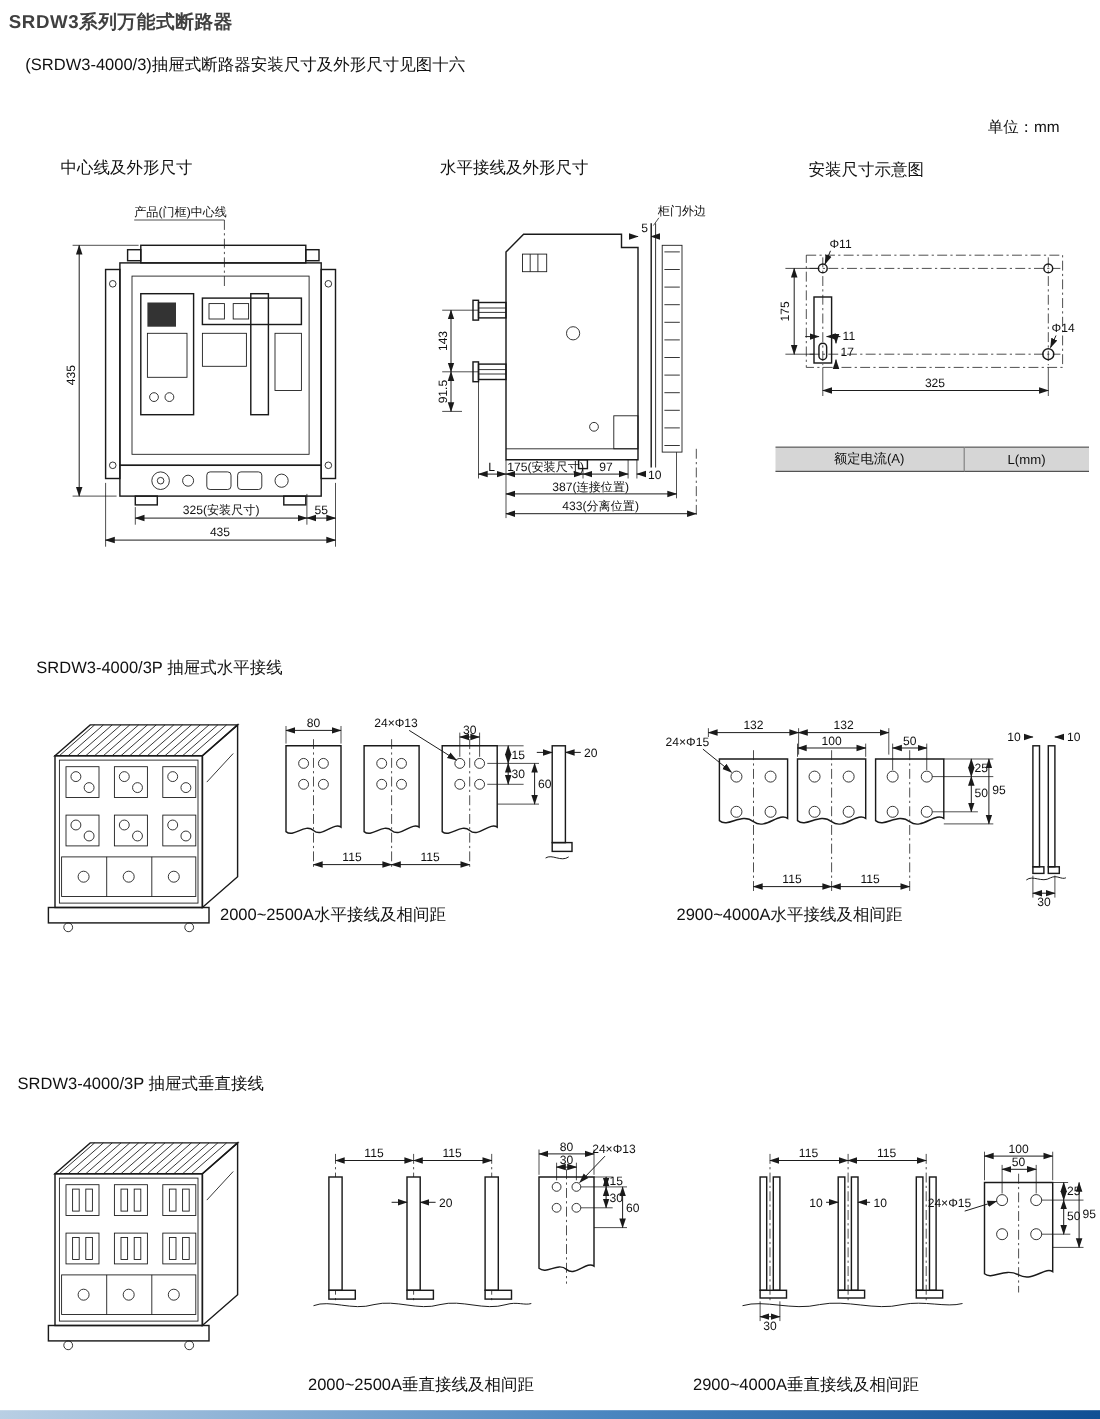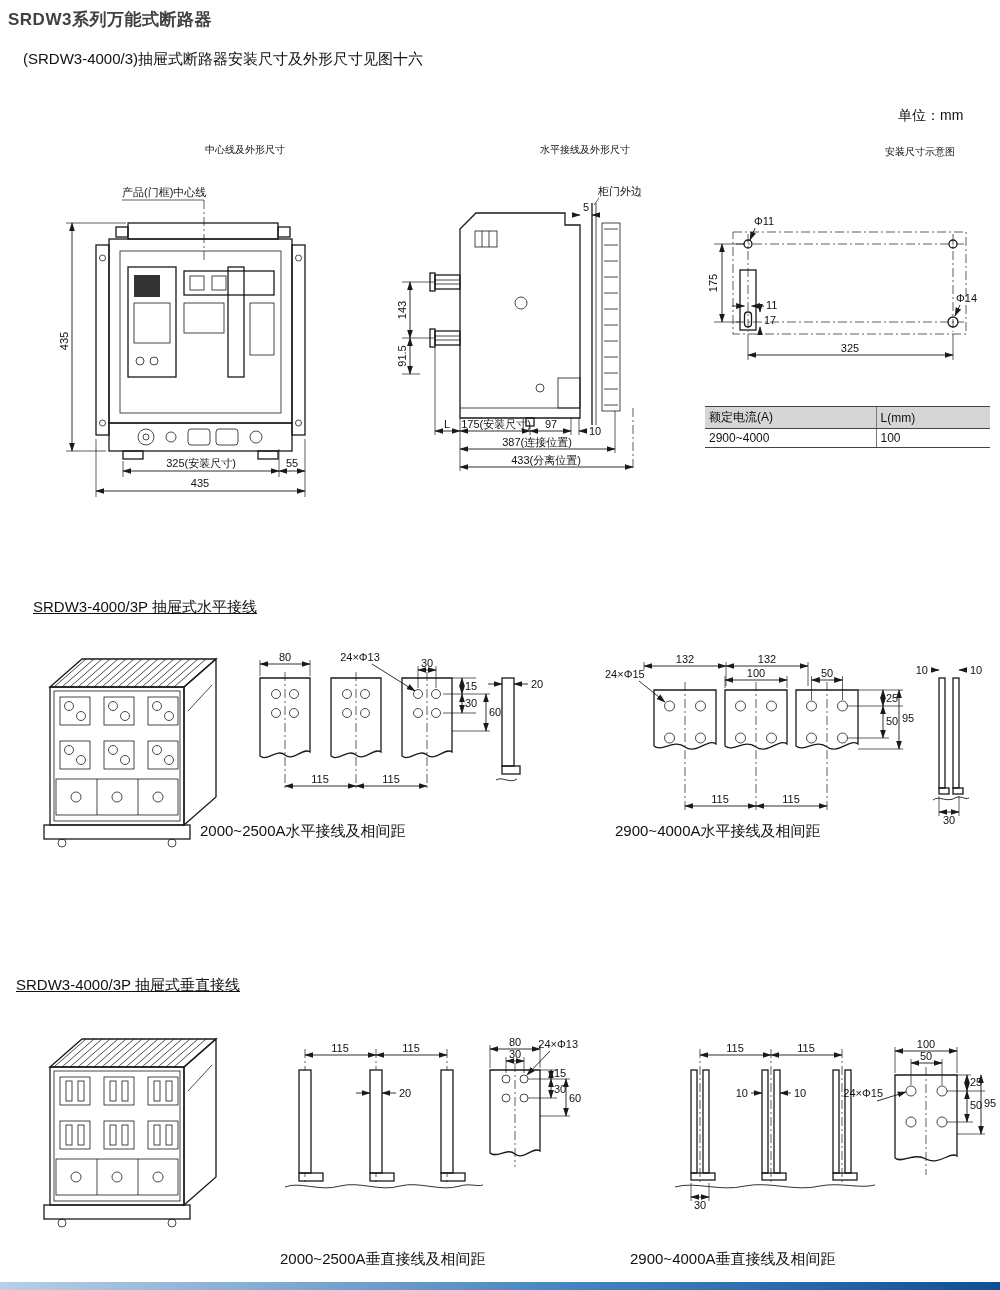--- a/index.html
+++ b/index.html
@@ -3,36 +3,36 @@
 <meta charset="utf-8">
 <style>
   * { margin:0; padding:0; box-sizing:border-box; }
   html,body { background:#fff; }
   body { width:1000px; height:1290px; position:relative; overflow:hidden;
          font-family:"Liberation Sans","DejaVu Sans",sans-serif; color:#111; }
   .abs { position:absolute; }
   .title { left:8px; top:8px; font-size:17px; font-weight:bold; color:#404040; letter-spacing:0.5px; }
   .subtitle { left:23px; top:50px; font-size:15px; }
   .unit { left:898px; top:107px; font-size:14px; }
-  .colhead { position:absolute; font-size:10px; text-align:right; }
-  .sechead { position:absolute; font-size:15px;text-decoration:underline; }
+  .colhead { position:absolute; font-size:15px; text-align:left; }
+  .sechead { position:absolute; font-size:15px; }
   .caption { position:absolute; font-size:15px; text-align:left; }
   svg.drw { position:absolute; overflow:visible; }
   .ol { fill:none; stroke:#1a1a1a; stroke-width:1.3; }
   .fw { fill:#fff; stroke:#1a1a1a; stroke-width:1.3; }
   .th { fill:none; stroke:#1a1a1a; stroke-width:0.8; }
   .dk { fill:#333; stroke:none; }
   .dim,.dima { stroke:#1a1a1a; stroke-width:0.9; fill:none; }
   .ext { stroke:#1a1a1a; stroke-width:0.7; }
   .cl { stroke:#1a1a1a; stroke-width:0.7; stroke-dasharray:9 3 2 3; fill:none; }
   .wv { fill:none; stroke:#1a1a1a; stroke-width:0.9; }
   .dt { font-family:"Liberation Sans","DejaVu Sans",sans-serif; font-size:11px; fill:#111; }
   .tm { text-anchor:middle; } .ts { text-anchor:start; } .te { text-anchor:end; }
   table.rt { position:absolute; left:705px; top:406px; width:285px; border-collapse:collapse; font-size:12px; }
-  .rt th,.rt td { border-top:1px solid #444; border-bottom:1px solid #444; text-align:left;
+  .rt th,.rt td { border-top:1px solid #444; border-bottom:1px solid #444; text-align:center;
                   padding:2px 4px; font-weight:normal; height:17px; }
   .rt th { background:#d6d6d6; }
   .rt td+td,.rt th+th { border-left:1px solid #777; }
   .footbar { position:absolute; left:0; top:1282px; width:1000px; height:8px;
              background:linear-gradient(90deg,#b9cfe4 0%,#4a86c0 55%,#0f4f94 100%); }
 </style>
 </head>
 <body>
 
 <svg width="0" height="0" style="position:absolute" aria-hidden="true">
@@ -207,24 +207,20 @@
 </svg>
 
 <table class="rt">
   <thead>
     <tr>
       <th style="width:60%">额定电流(A)</th>
       <th>L(mm)</th>
     </tr>
   </thead>
   <tbody>
-    <tr>
-      <td>2900~4000</td>
-      <td>100</td>
-    </tr>
   </tbody>
 </table>
 
 <div class="sechead" style="left:33px;top:598px">SRDW3-4000/3P 抽屉式水平接线</div>
 
 <svg class="drw" style="left:20px;top:645px" width="215" height="205" viewBox="0 0 215 205">
   <polygon class="ol" points="30,42 62,14 196,14 164,42"></polygon>
   <path class="th" d="M66,14 L34,42 M74,14 L42,42 M82,14 L50,42 M90,14 L58,42 M98,14 L66,42 M106,14 L74,42 M114,14 L82,42 M122,14 L90,42 M130,14 L98,42 M138,14 L106,42 M146,14 L114,42 M154,14 L122,42 M162,14 L130,42 M170,14 L138,42 M178,14 L146,42 M186,14 L154,42"></path>
   <polygon class="ol" points="164,42 196,14 196,152 164,180"></polygon>
   <line class="th" x1="168" y1="66" x2="192" y2="40"></line>

